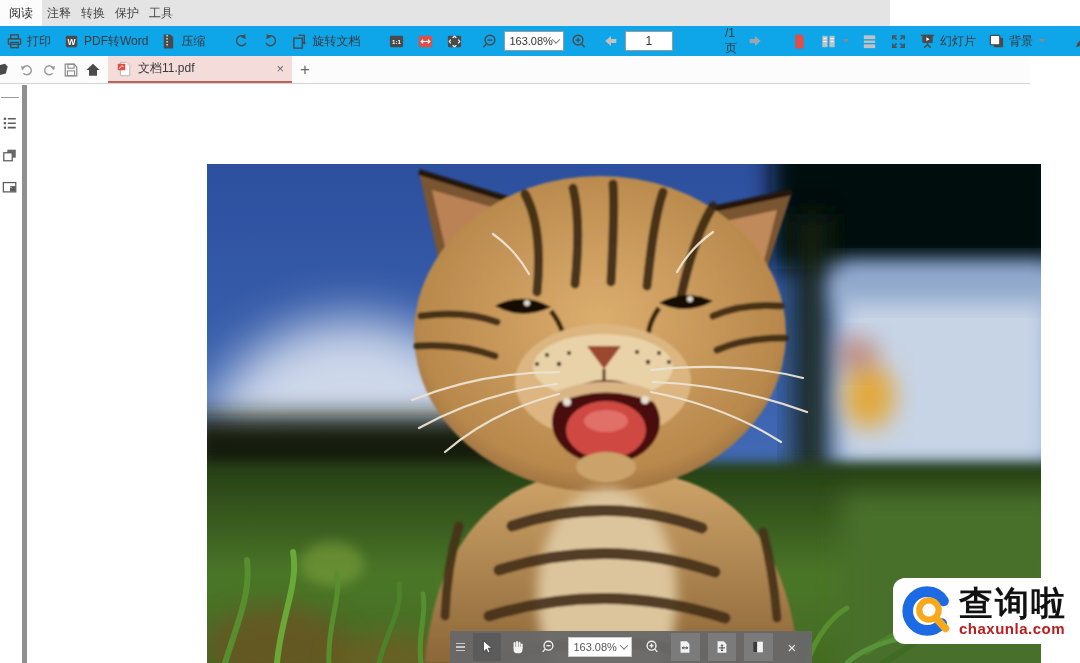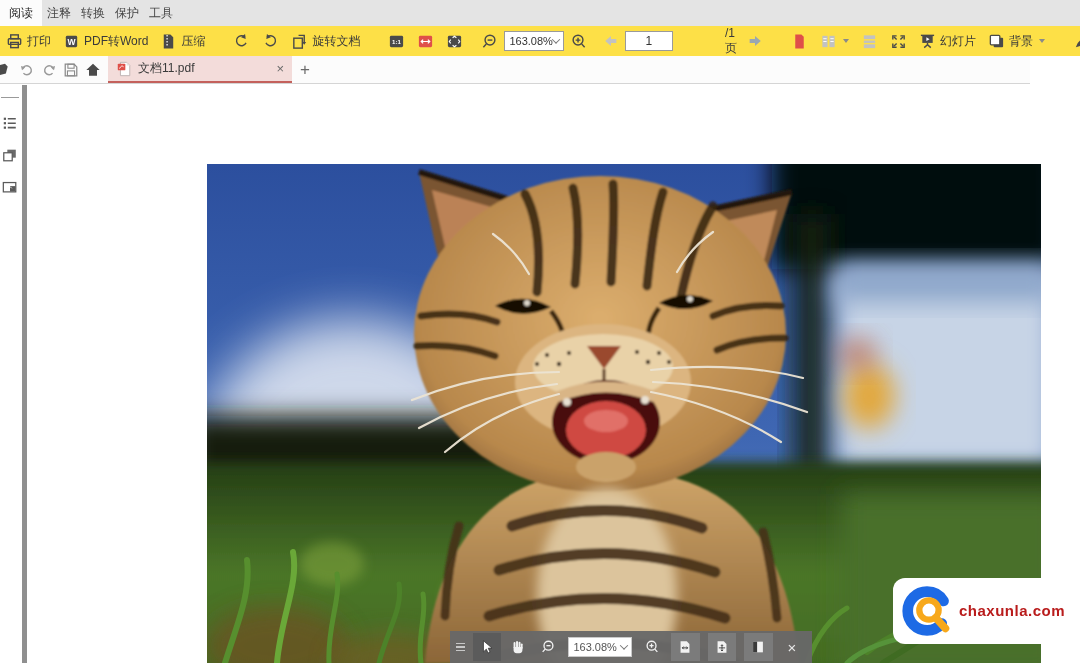--- a/index.html
+++ b/index.html
@@ -1,28 +1,28 @@
 <!DOCTYPE html>
 <html><head>
 <meta charset="utf-8">
 <style>
   * { margin:0; padding:0; box-sizing:border-box; }
   html,body { width:1080px; height:663px; overflow:hidden;
     font-family:"Liberation Sans", sans-serif; background:#fff; }
   .app { position:relative; width:1080px; height:663px; }
 
   
-  .menubar { position:absolute; left:0; top:0; width:1080px; height:26px;
+  .menubar { position:absolute; left:0; top:0; width:890px; height:26px;
     background:#e4e4e4; display:flex; align-items:stretch; font-size:12px; color:#454545; }
   .menutab { display:flex; align-items:center; padding:0 5px; cursor:default; }
   .menutab.active { background:#fcfcfc; color:#222; padding:0 9px; }
 
   
   .toolbar { position:absolute; left:0; top:26px; width:1080px; height:30px;
-    background:#fde047; display:flex; align-items:center; font-size:12px; color:#3a3a3a; }
+    background:#0ea5e9; display:flex; align-items:center; font-size:12px; color:#3a3a3a; }
   .tbtn { display:flex; align-items:center; gap:4px; padding:0 6px; height:26px; white-space:nowrap; }
   .sep { width:1px; height:20px; background:#e0e0e0; margin:0 8px; }
   .ic { width:17px; height:17px; display:block; }
   .ic16 { width:16px; height:16px; display:block; }
   .sd { stroke:#4a4a4a; fill:none; stroke-width:1.5; }
   .fd { fill:#4a4a4a; }
   .fg { fill:#c2c2c2; }
   .fr { fill:#df4f49; }
   .caret { width:0; height:0; border-left:3.5px solid transparent; border-right:3.5px solid transparent;
     border-top:4px solid #8a8a8a; margin-left:2px; }
@@ -445,20 +445,21 @@
         </g>
       </svg>
 
       <div class="watermark">
         <svg width="58" height="58" viewBox="0 0 60 60">
           <circle cx="29" cy="30" r="20" fill="none" stroke="#1d6ae5" stroke-width="11" stroke-linecap="round" stroke-dasharray="100 26" stroke-dashoffset="-14"></circle>
           <circle cx="31" cy="29" r="10" fill="none" stroke="#f7a81b" stroke-width="6.5"></circle>
           <path d="M38,37 L48,48" stroke="#f7a81b" stroke-width="8" stroke-linecap="round"></path>
         </svg>
         <div class="wm-text">
+          <span class="wm-brand">查询啦</span>
           <span class="wm-domain">chaxunla.com</span>
         </div>
       </div>
 
       <div class="floatbar">
         <div class="handle">
             <i></i>
             <i></i>
             <i></i>
           </div>

